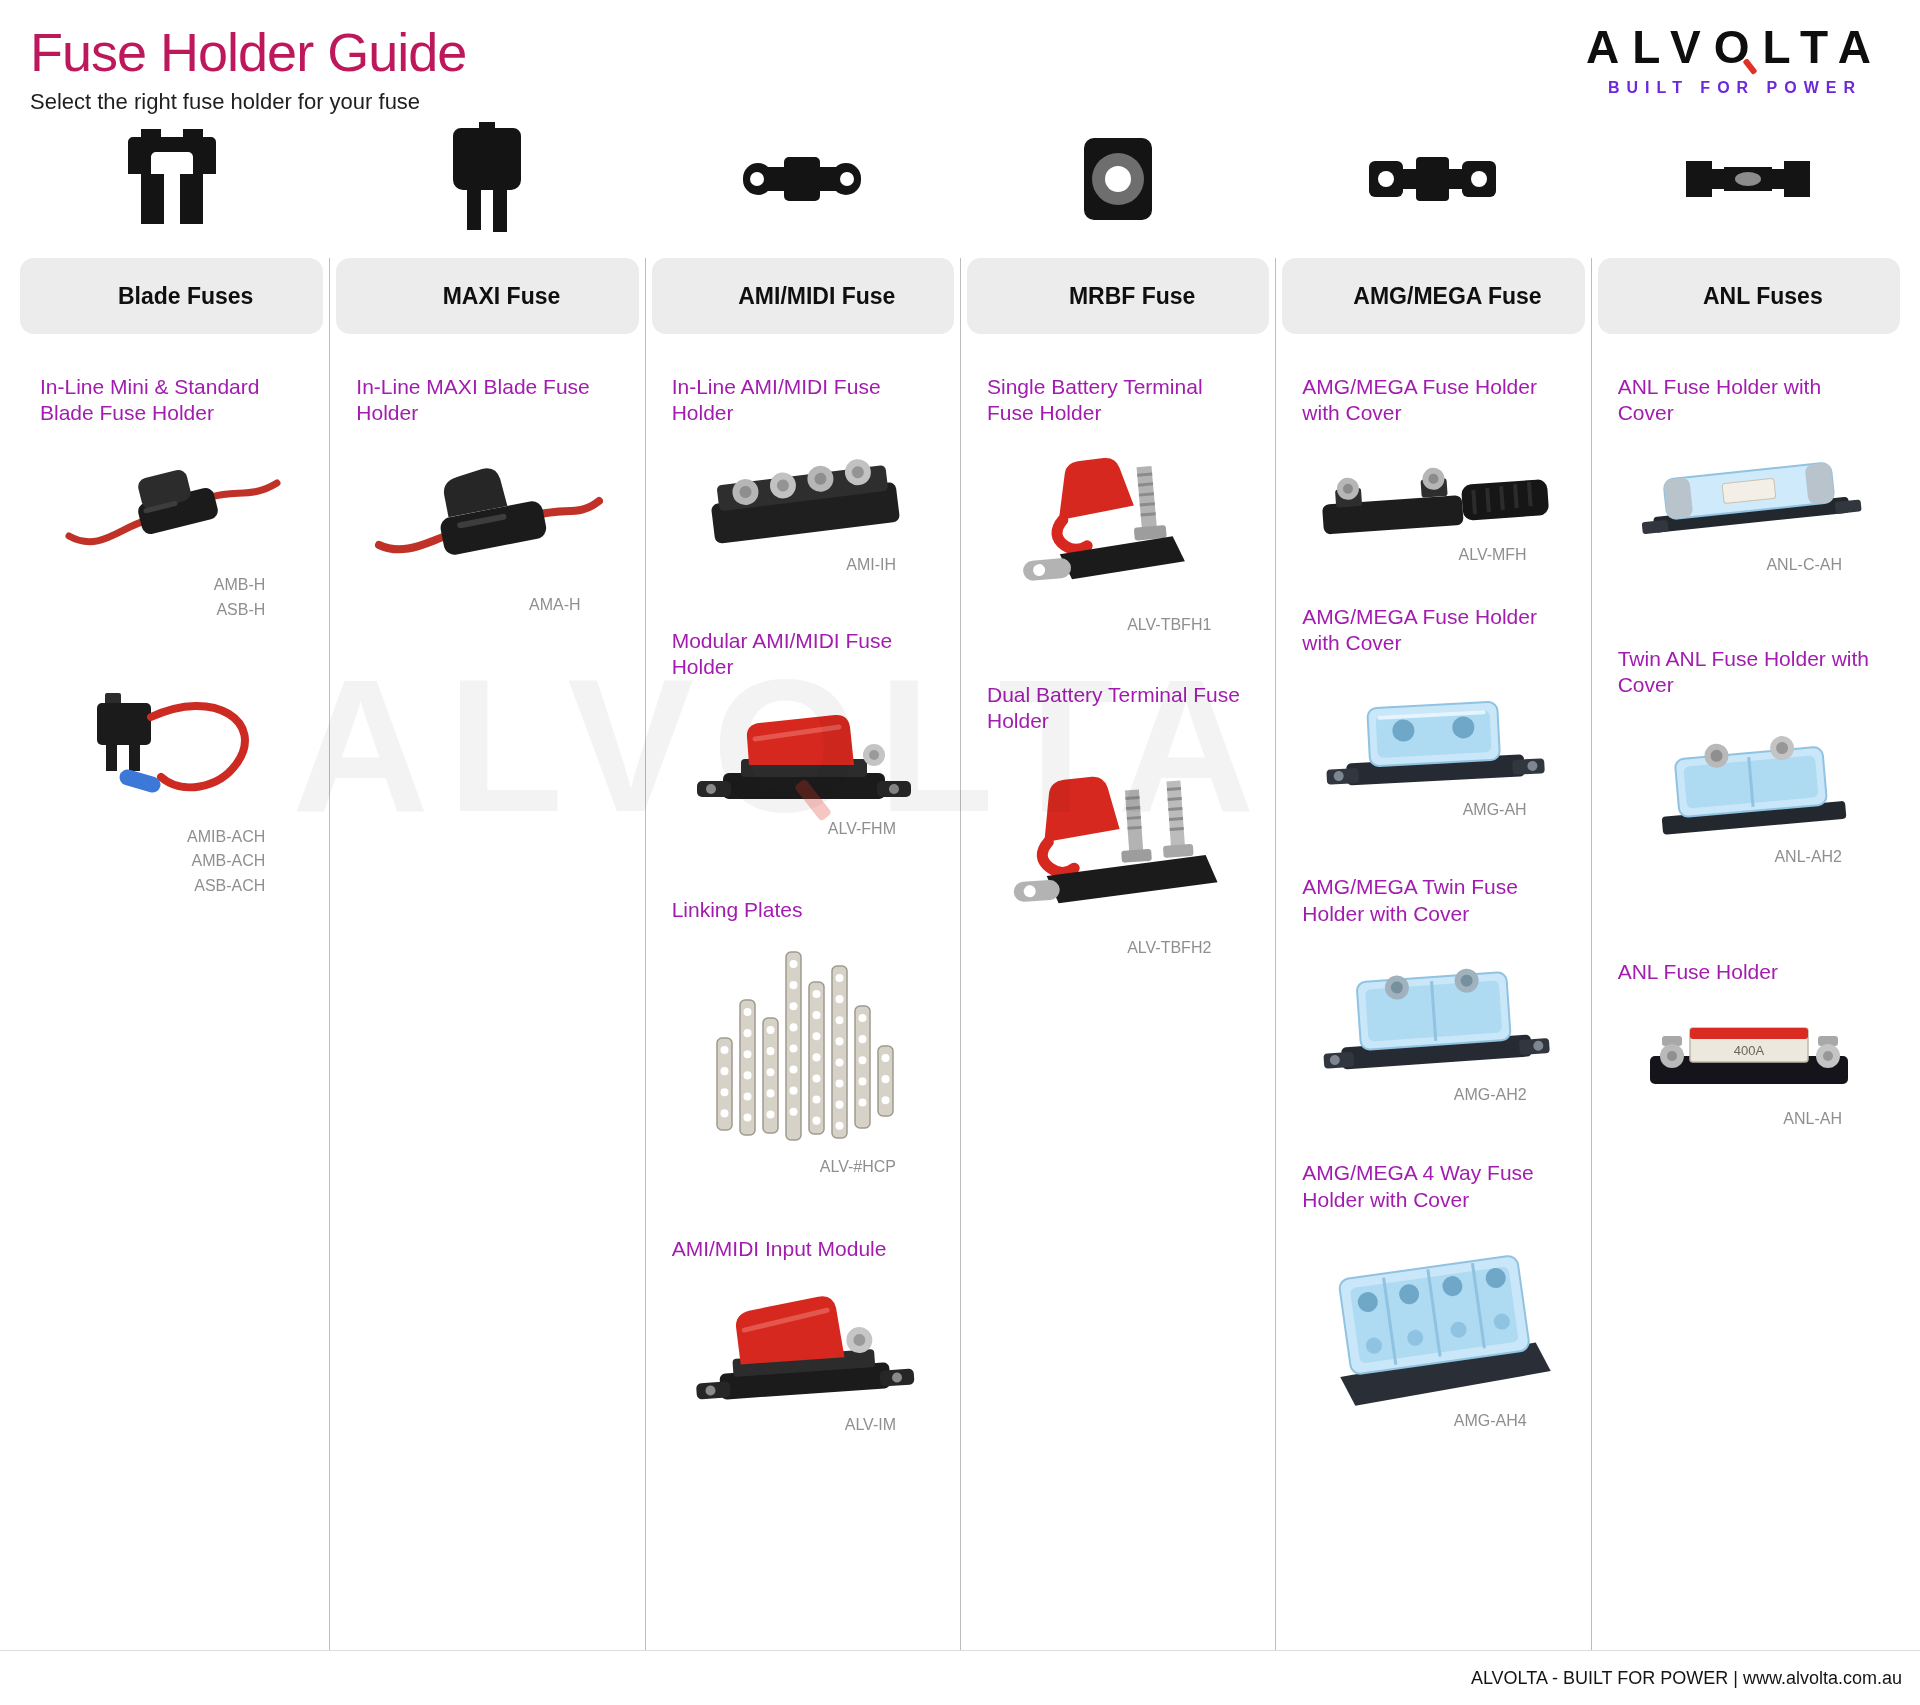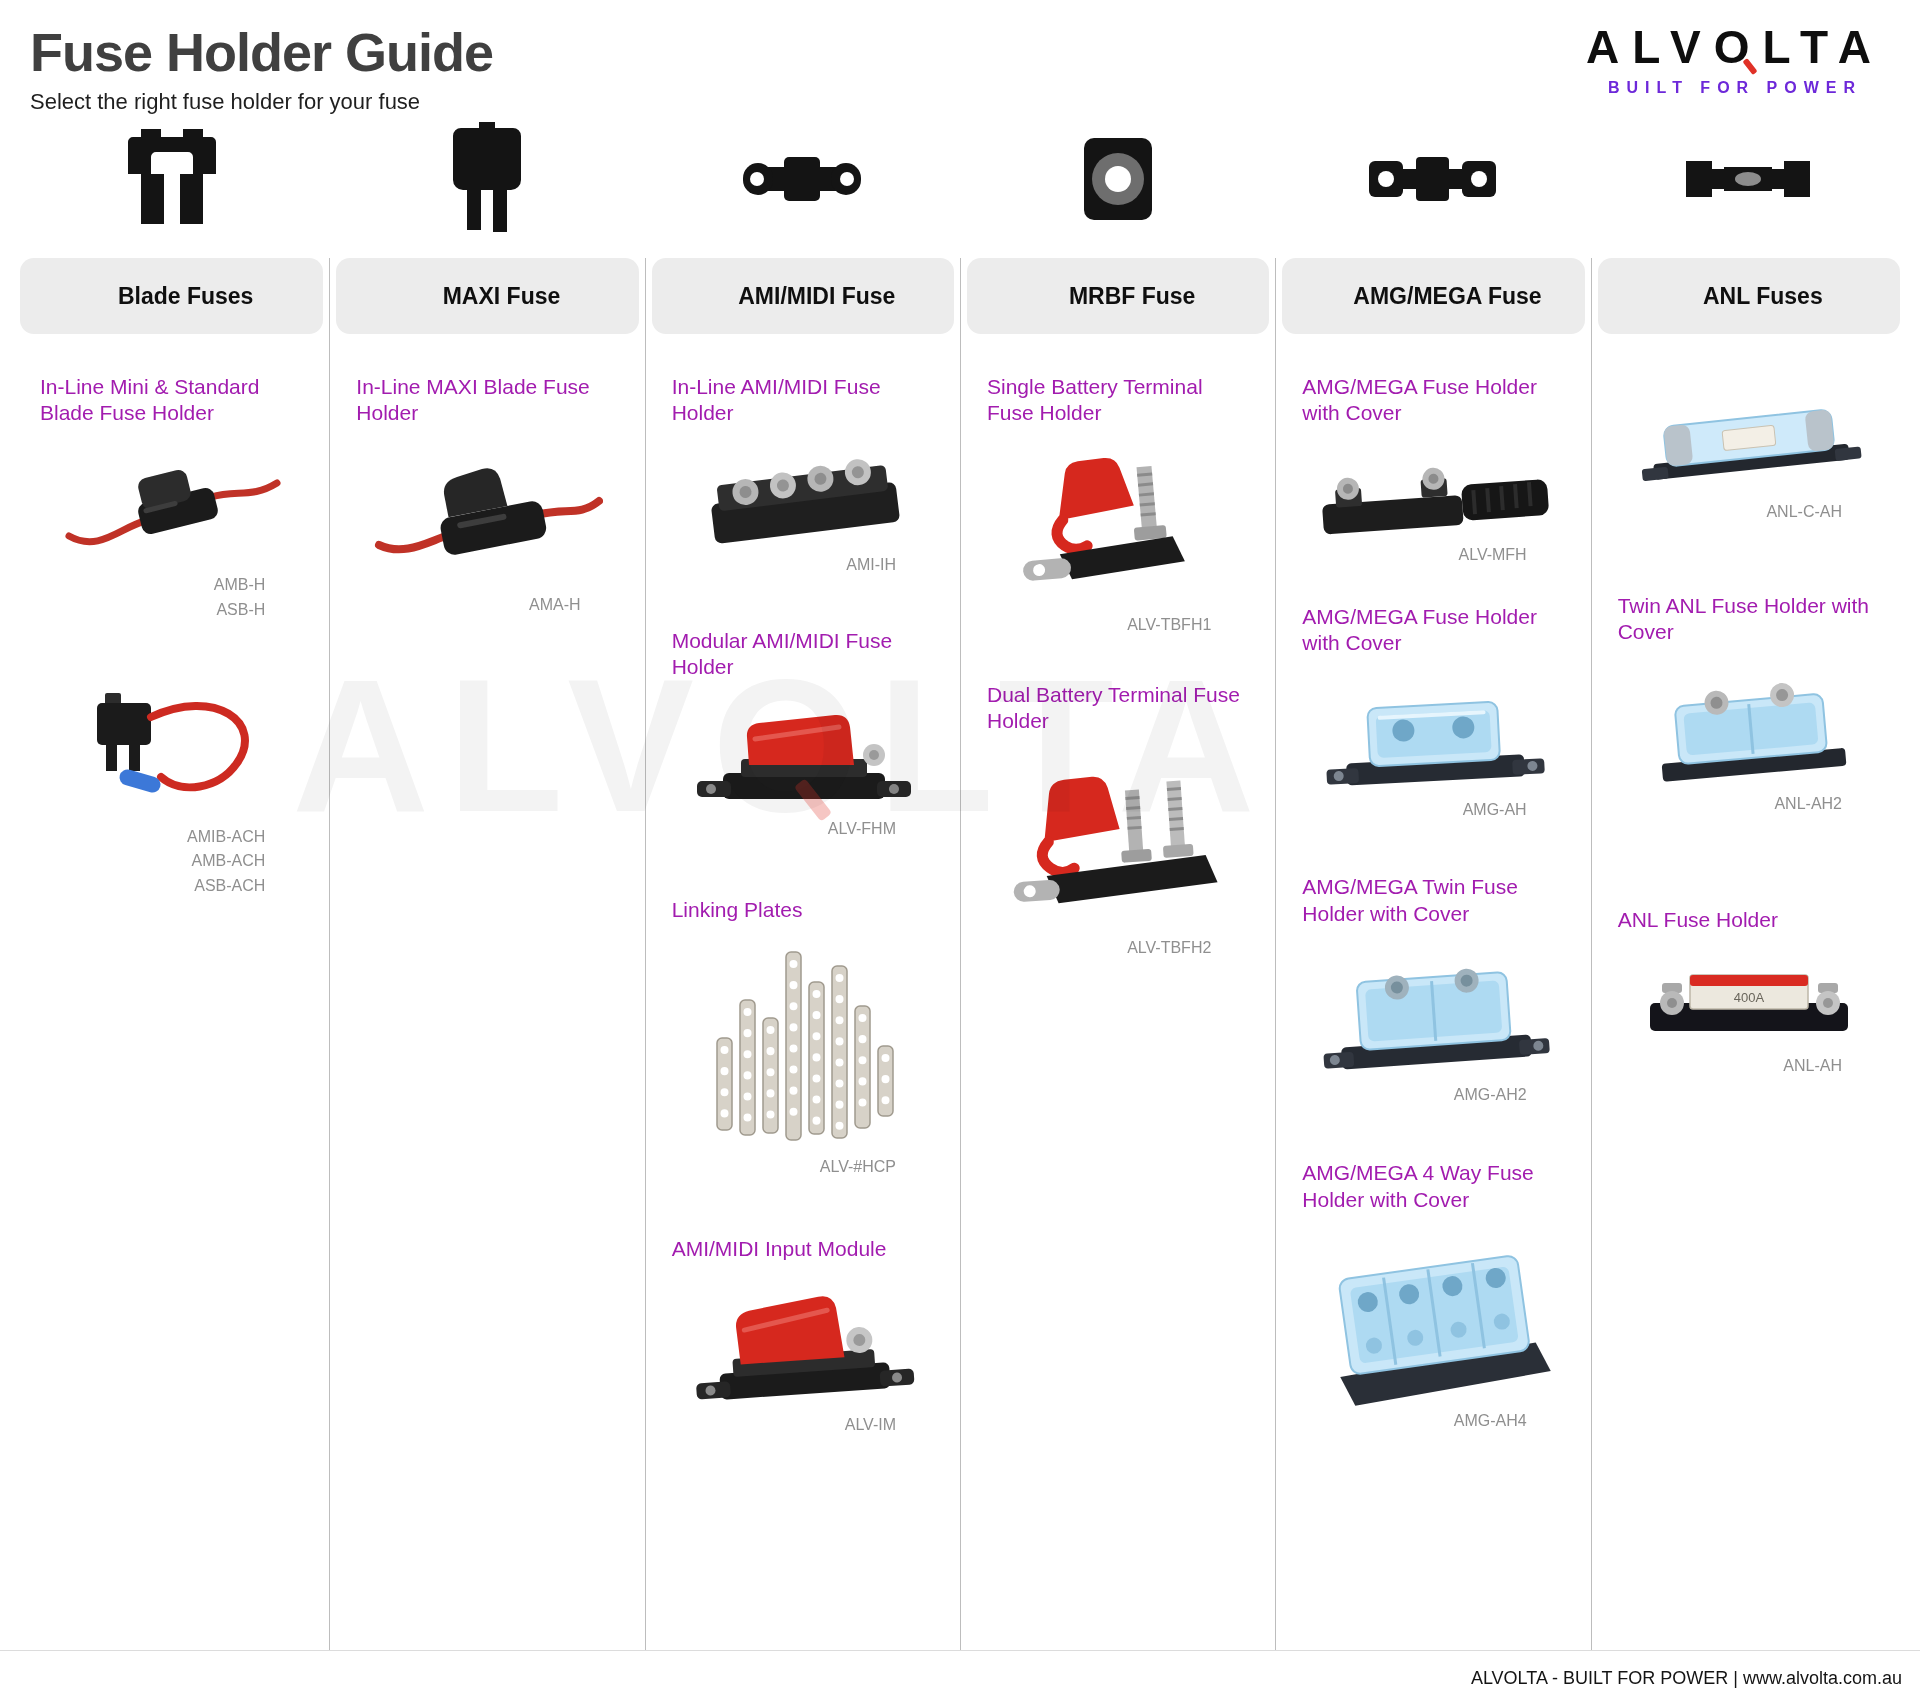--- a/index.html
+++ b/index.html
@@ -1,20 +1,20 @@
 <!DOCTYPE html>
 <html><head>
 <meta charset="utf-8">
 <style>
   * { margin:0; padding:0; box-sizing:border-box; }
   html,body { width:1920px; height:1705px; background:#ffffff; font-family:"Liberation Sans", sans-serif; position:relative; overflow:hidden; }
 
   
   .header { height:118px; padding:24px 30px 0 30px; display:flex; justify-content:space-between; align-items:flex-start; }
-  .page-title { font-size:54px; font-weight:700; color:#404040; letter-spacing:-1px; line-height:1.05; }
+  .page-title { font-size:54px; font-weight:400; color:#be185d; letter-spacing:-1px; line-height:1.05; }
   .page-subtitle { font-size:22px; color:#1f1f1f; margin-top:8px; }
   .logo { text-align:center; padding-right:6px; }
   .logo-word { font-size:46px; font-weight:600; color:#0e0e0e; letter-spacing:13px; line-height:1; }
   .logo-o { position:relative; display:inline-block; }
   .logo-o::after { content:""; position:absolute; width:6px; height:17px; background:#e03127; right:9px; bottom:-5px; transform:rotate(-38deg); border-radius:2px; }
   .logo-tag { font-size:16px; font-weight:700; color:#6d28d9; letter-spacing:7px; margin-top:9px; }
 
   
   .icons-row { height:122px; margin:0 14px; display:grid; grid-template-columns:repeat(6,1fr); align-items:center; justify-items:center; }
   .fuse-icon { display:flex; align-items:center; justify-content:center; }
@@ -429,20 +429,21 @@
           <div>AMG-AH4</div>
         </div>
       </div>
     </div>
   </div>
 
   <div class="col">
     <div class="col-header">ANL Fuses</div>
     <div class="col-body">
       <div class="product">
+        <div class="p-title">ANL Fuse Holder with Cover</div>
         <div class="p-img">
           <svg width="235" height="110" viewBox="0 0 235 110">
             <g transform="rotate(-6 117 60)">
               <rect x="20" y="66" width="196" height="16" rx="4" fill="#23272e"></rect>
               <rect x="8" y="70" width="26" height="12" rx="3" fill="#31363f"></rect>
               <rect x="202" y="70" width="26" height="12" rx="3" fill="#31363f"></rect>
               <rect x="34" y="30" width="168" height="40" rx="10" fill="#cfeafa" stroke="#8fc3e1" stroke-width="2"></rect>
               <rect x="34" y="30" width="26" height="40" rx="8" fill="#b9c3cb"></rect>
               <rect x="176" y="30" width="26" height="40" rx="8" fill="#b9c3cb"></rect>
               <rect x="92" y="40" width="52" height="20" rx="3" fill="#f3efe6" stroke="#c9c2b2"></rect>

